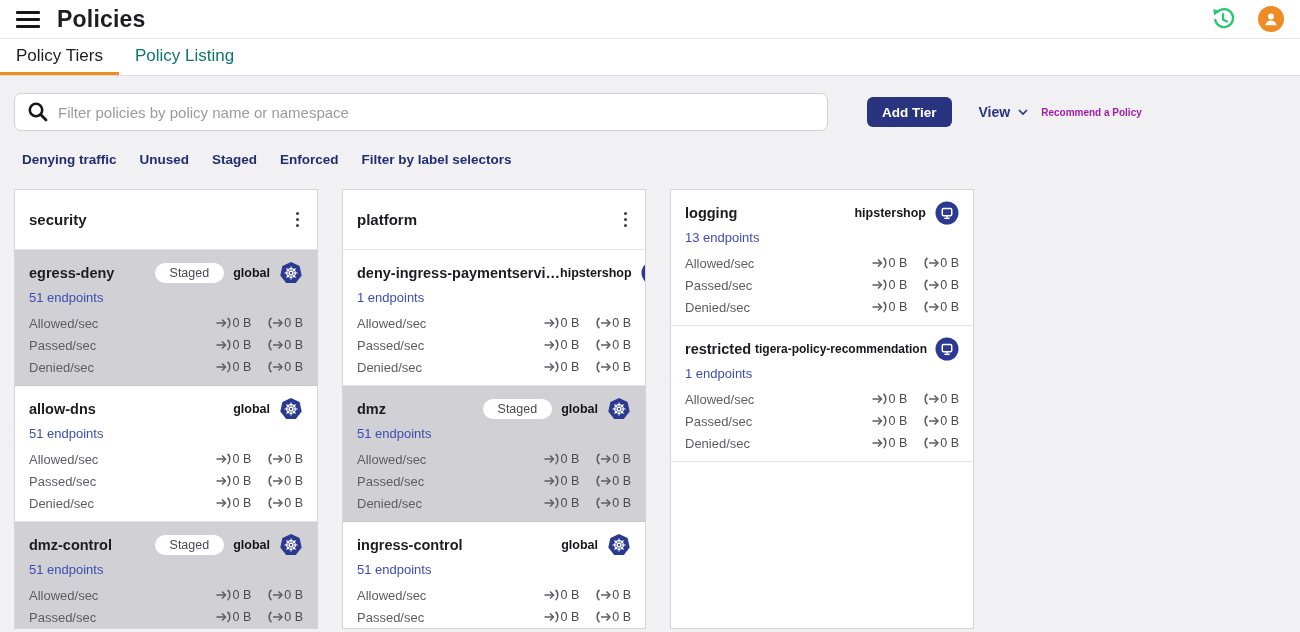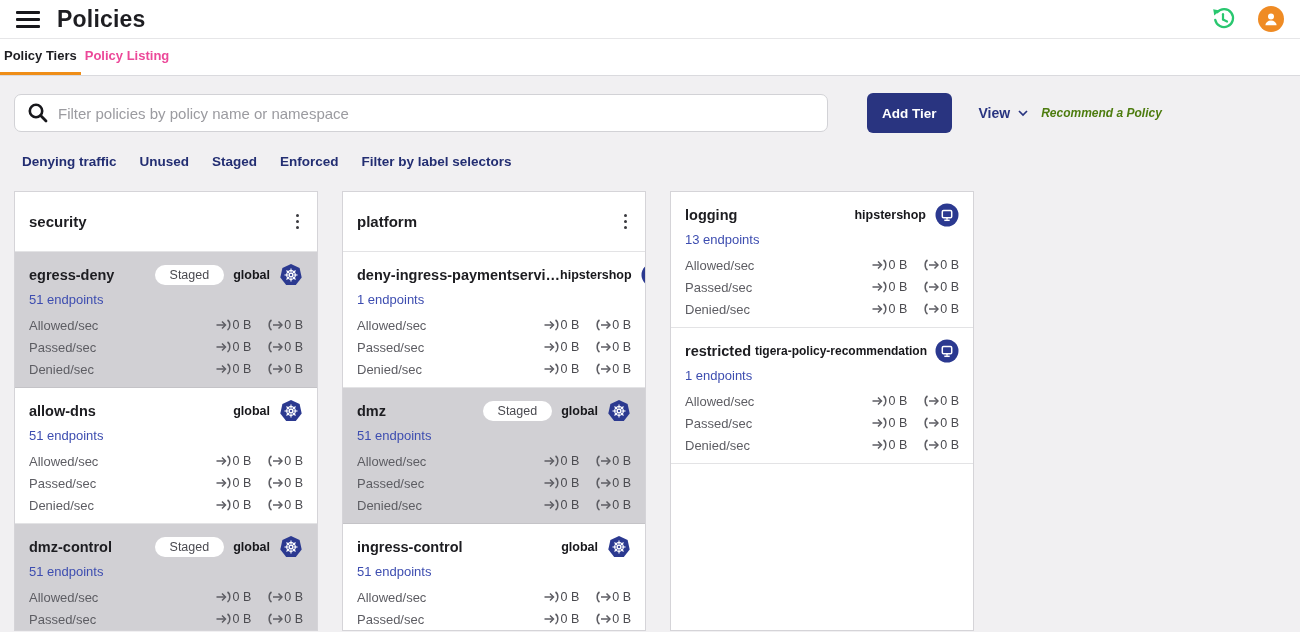--- a/index.html
+++ b/index.html
@@ -16,44 +16,44 @@
   .appbar-right { margin-left:auto; display:flex; align-items:center; gap:22px; }
   .cluster-btn { display:flex; align-items:center; gap:10px; font-size:14.5px;
     color:#17171b; cursor:pointer; background:none; border:none;
     font-family:inherit; }
   .avatar { width:26px; height:26px; border-radius:50%; background:#ef8b24;
     display:flex; align-items:center; justify-content:center; cursor:pointer; }
 
   
   .tabbar { height:37px; background:#fff; border-bottom:1px solid #dadade;
     display:flex; align-items:stretch; }
-  .tab { padding:0 4px; display:flex; align-items:center; font-size:13px;
-    font-weight:700; cursor:pointer; border-bottom:3px solid transparent; }
+  .tab { padding:0 16px; display:flex; align-items:center; font-size:17px;
+    font-weight:400; cursor:pointer; border-bottom:3px solid transparent; }
   .tab.active { color:#1d1d21; border-bottom-color:#ef8e19; }
-  .tab.inactive { color:#ec4899; }
+  .tab.inactive { color:#0f766e; }
 
   
   .toolbar { display:flex; align-items:center; margin:17px 14px 0 14px; }
   .searchbox { width:814px; height:38px; background:#fff; border:1px solid #d2d2d6;
     border-radius:7px; display:flex; align-items:center; padding:8px 12px; }
   .searchbox input { border:none; outline:none; flex:1; font-size:15px;
     margin-left:9px; font-family:inherit; color:#1d1d21; background:transparent; }
   .searchbox input::placeholder { color:#9b9ba0; }
   .btn-primary { margin-left:39px; background:#293480; color:#fff; border:none;
-    border-radius:6px; height:40px; padding:4px 15px; font-size:13.5px;
+    border-radius:6px; height:30px; padding:4px 15px; font-size:13.5px;
     font-weight:600; cursor:pointer; font-family:inherit; }
   .view-btn { margin-left:27px; display:flex; align-items:center; gap:8px;
     color:#293480; font-size:14px; font-weight:600; cursor:pointer;
     background:none; border:none; font-family:inherit; }
   .export-box { margin-left:18px; border:3px solid #f2b02c; background:#fff;
     height:47px; display:flex; align-items:center; padding:0 21px;
     cursor:pointer; }
   .export-box span { color:#293480; font-size:14px; font-weight:600; }
-  .link-btn { margin-left:13px; color:#4d7c0f; font-size:12px; font-weight:600;
-    cursor:pointer; background:none; border:none; font-family:inherit;font-style:italic; }
+  .link-btn { margin-left:13px; color:#a21caf; font-size:10px; font-weight:600;
+    cursor:pointer; background:none; border:none; font-family:inherit; }
 
   
   .filters { display:flex; gap:23px; margin:21px 0 0 22px; }
   .filters a { color:#232e72; font-size:13.5px; font-weight:600; cursor:pointer;
     text-decoration:none; }
 
   
   .tiers { display:flex; gap:24px; margin:22px 14px 0 14px; align-items:flex-start; }
   .tier { width:304px; height:440px; background:#fff; border:1px solid #d5d4d8;
     overflow:hidden; }

